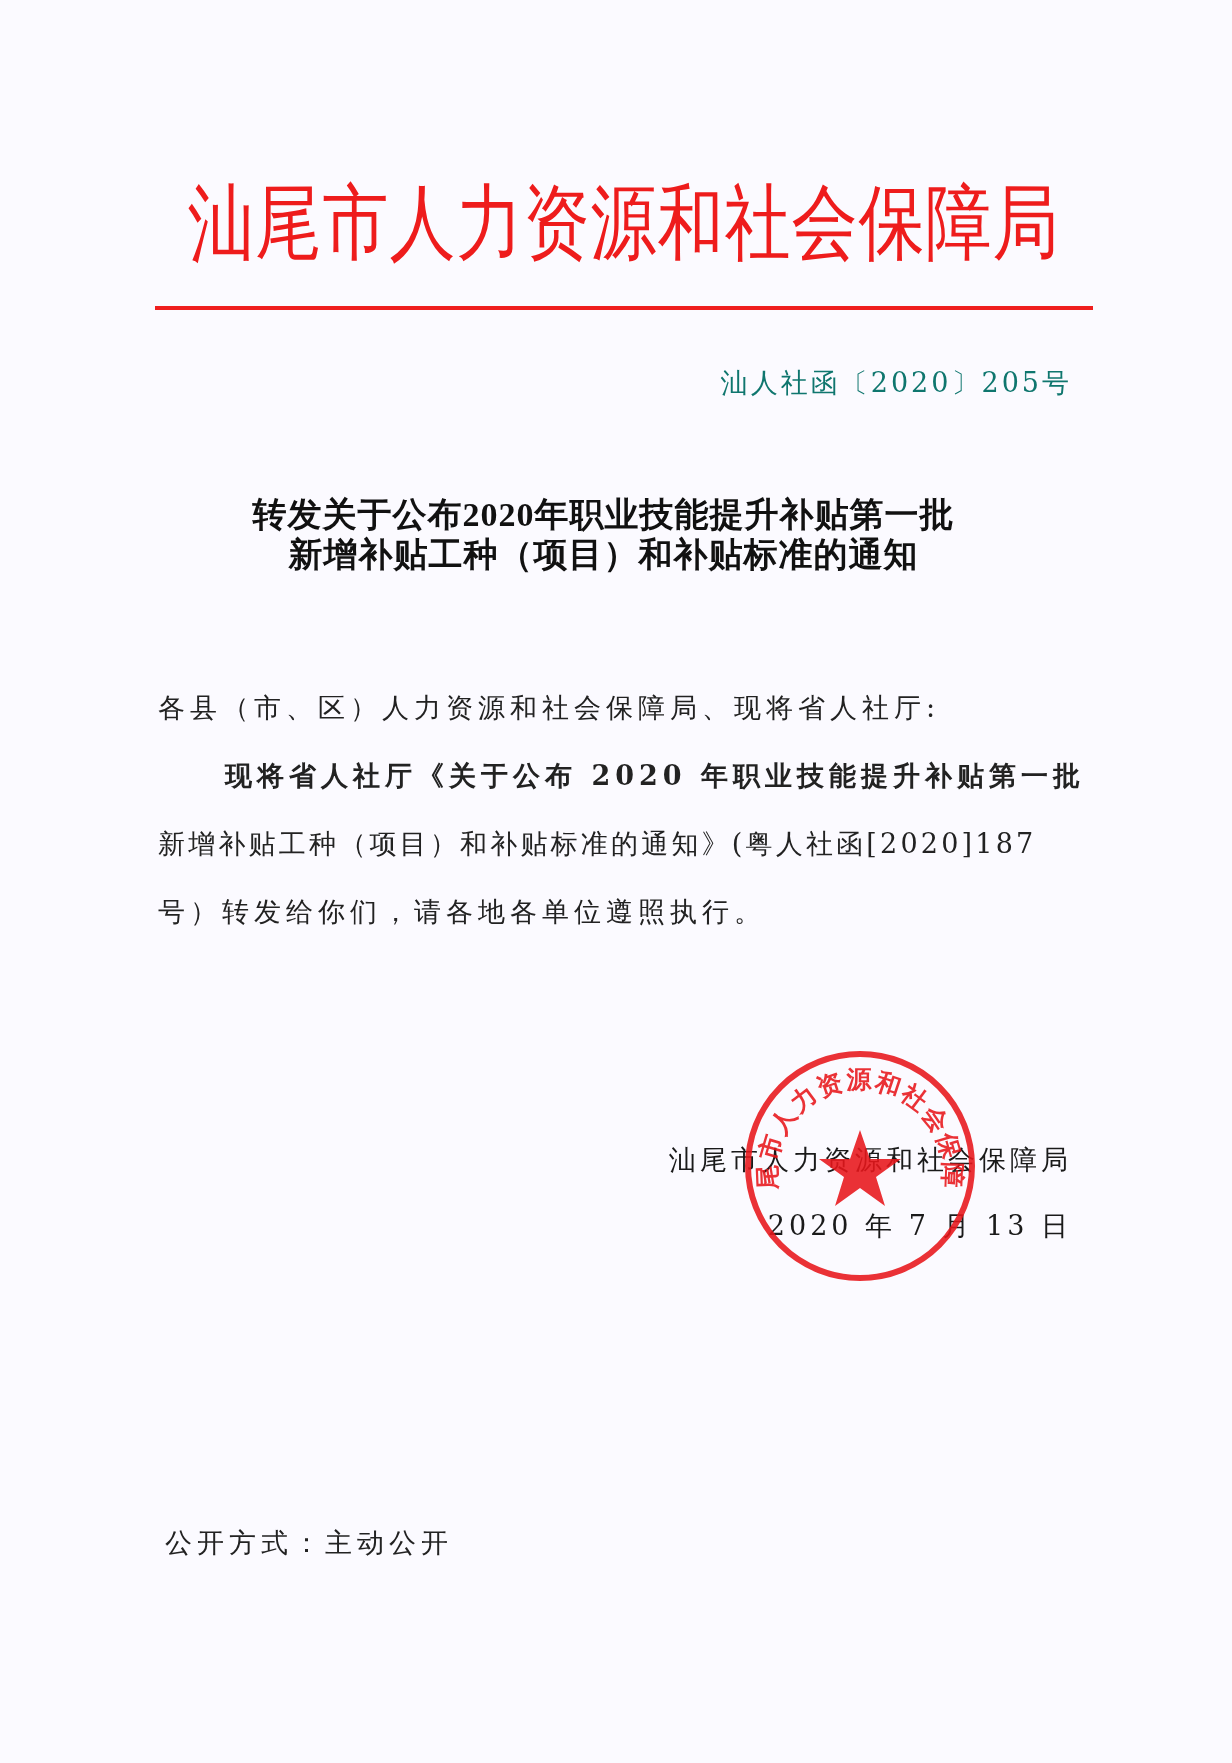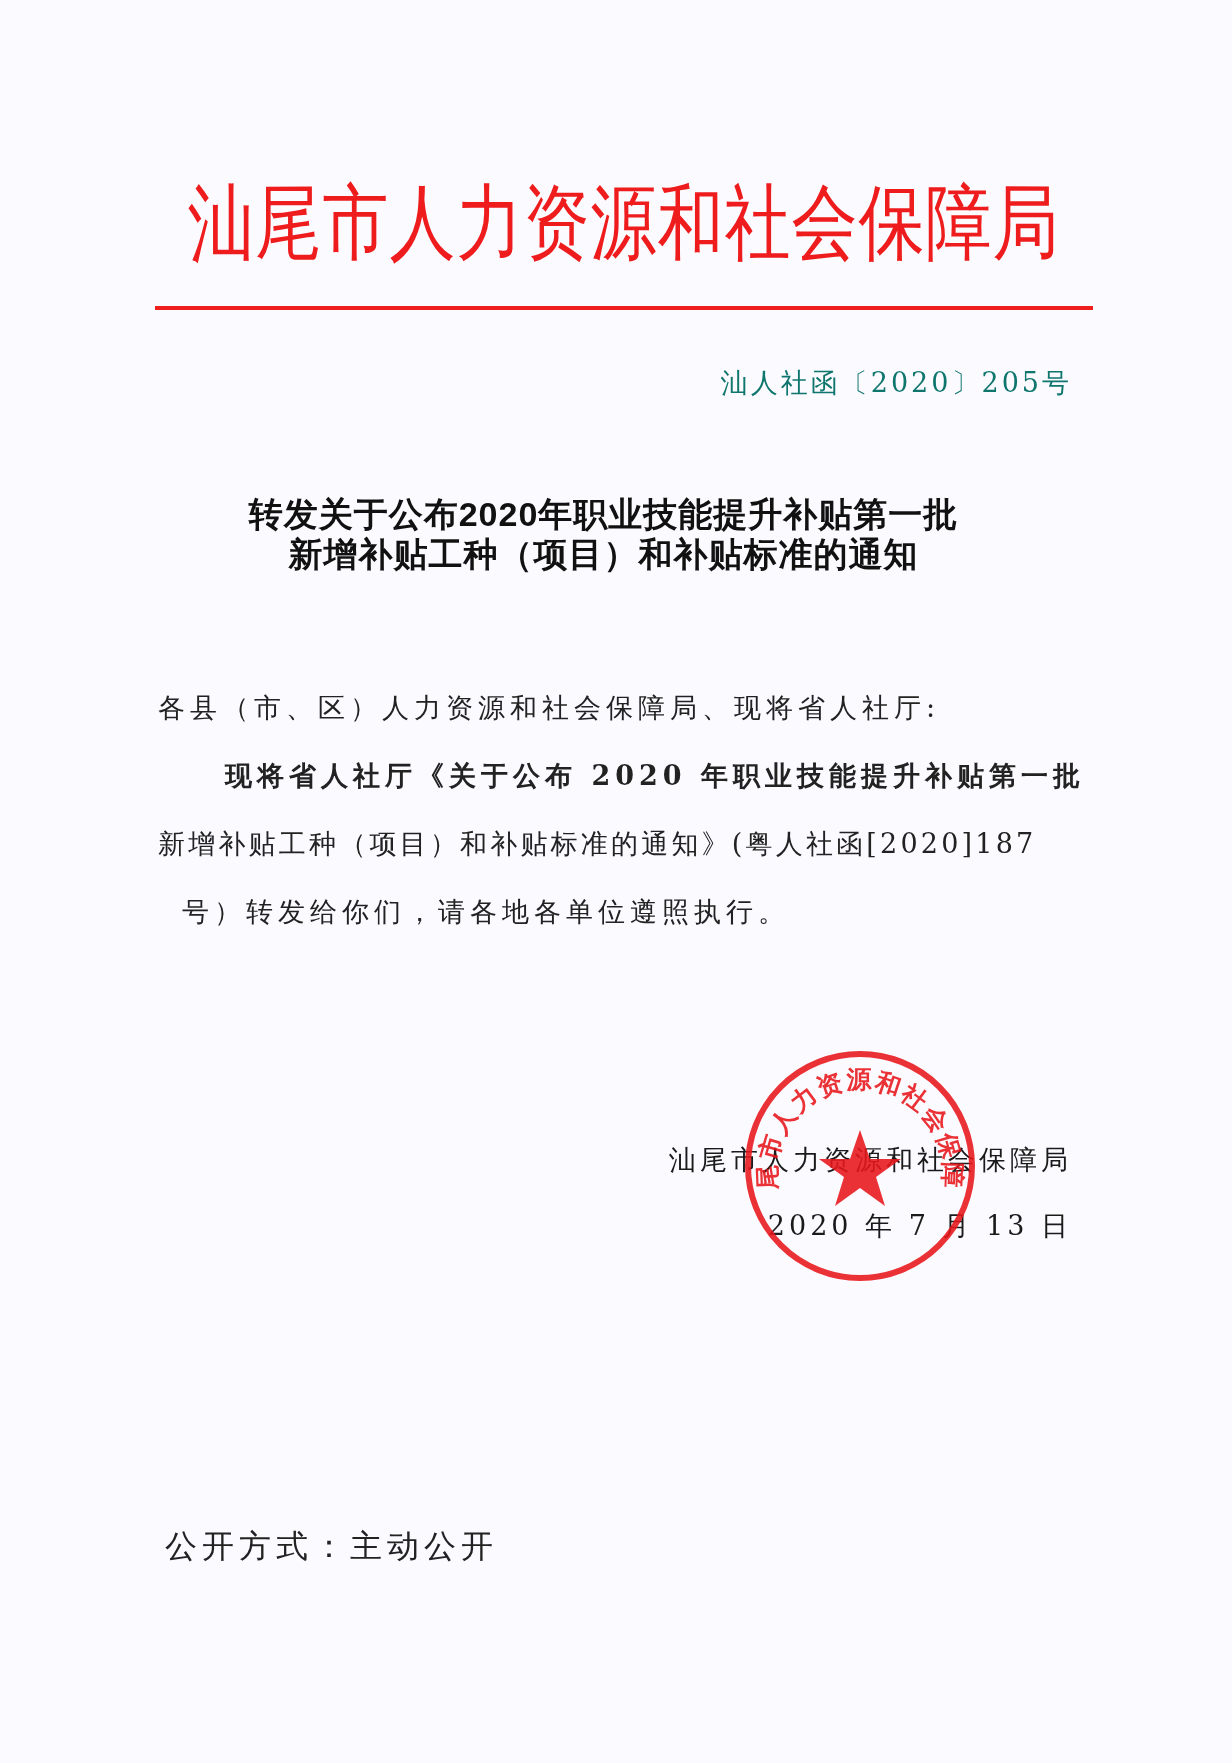--- a/index.html
+++ b/index.html
@@ -23,44 +23,44 @@
   }
   .red-rule {
     left:155px; width:938px; top:306px; height:4px; background:#ef1e1e;
   }
   .doc-number {
     right:160px; top:365px; font-size:27px; letter-spacing:3px;
     white-space:nowrap; color:#0f766e;
   }
   .title {
     left:0; width:1207px; text-align:center;
-    font-family:Liberation Sans, sans-serif;
+    font-family:Liberation Serif, serif;
     font-weight:bold; font-size:34px; color:#111; letter-spacing:1px;
     white-space:nowrap;
   }
   .title.l1 { top:492px; }
   .title.l2 { top:532px; }
   .body-line {
     font-size:27px; letter-spacing:5px; white-space:nowrap; color:#222;
   }
   .salutation { left:158px; top:690px; }
   .p1 { left:225px; top:758px;font-weight:bold; }
   .p2 { left:158px; top:826px; letter-spacing:3.2px;text-align:center; }
-  .p3 { left:158px; top:894px;margin-left:24px; }
+  .p3 { left:158px; top:894px; }
   .stamp {
     left:742px; top:1048px; width:236px; height:236px;
   }
   .sign-org {
     right:160px; top:1142px; font-size:27px; letter-spacing:4px; white-space:nowrap;
   }
   .sign-date {
     right:160px; top:1208px; font-size:27px; letter-spacing:4px; white-space:nowrap;margin-left:12px;
   }
   .footer {
-    left:165px; top:1525px; font-size:32px; letter-spacing:5px; white-space:nowrap;
+    left:165px; top:1525px; font-size:27px; letter-spacing:5px; white-space:nowrap;
   }
 </style>
 </head>
 <body>
 
 <div class="abs header">
   <span class="header-text">汕尾市人力资源和社会保障局</span>
 </div>
 
 <div class="abs red-rule"></div>

